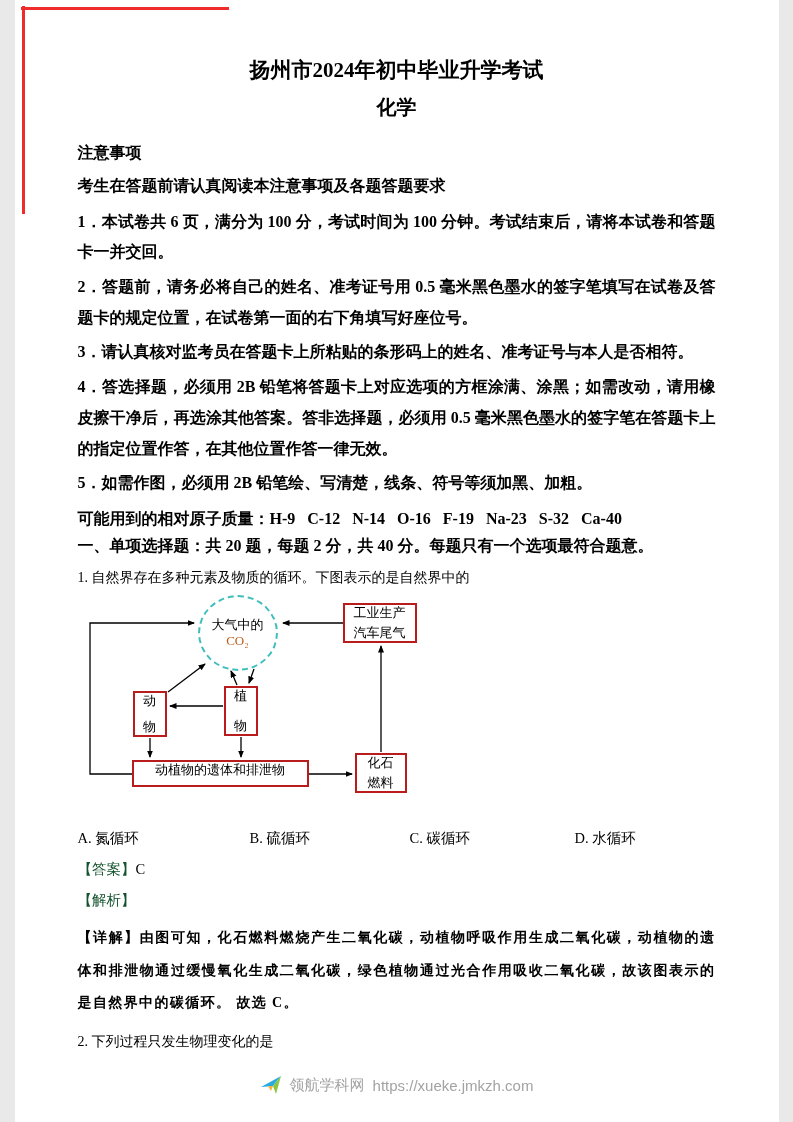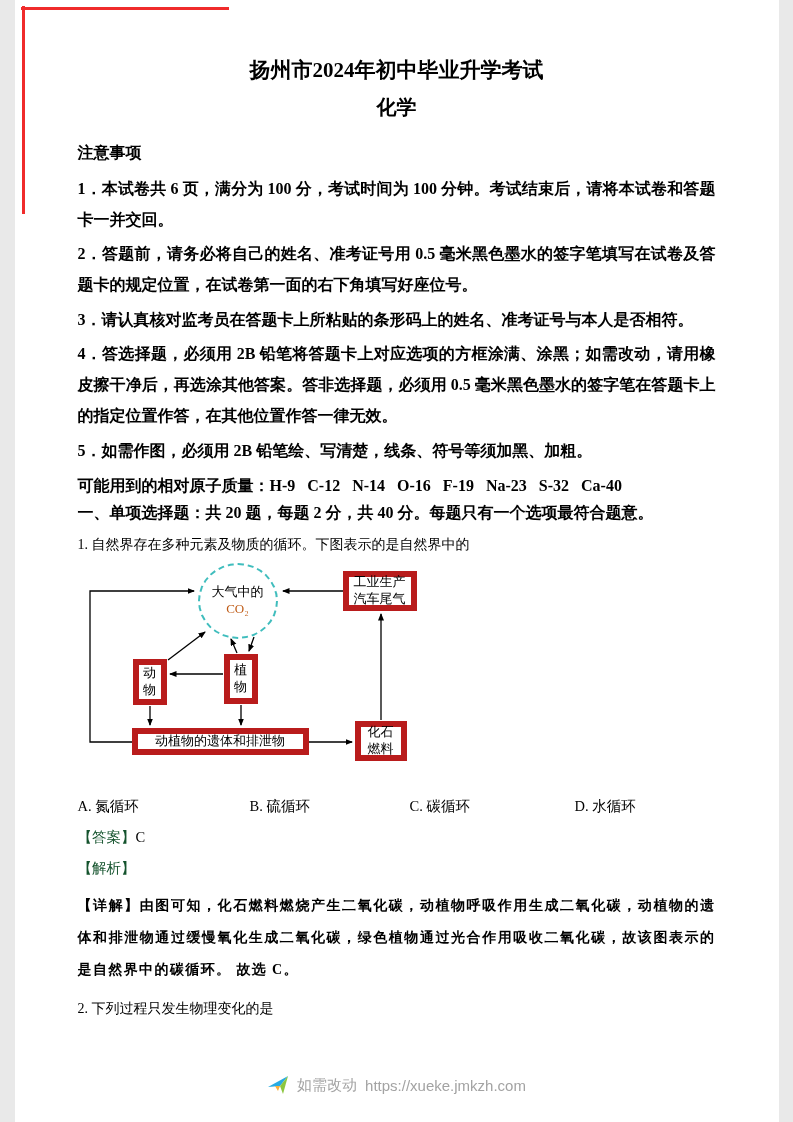--- a/index.html
+++ b/index.html
@@ -23,22 +23,22 @@
   .b16{font-size:16px;font-weight:bold;line-height:1.55;margin:8px 0;}
   .notice-item{font-size:16px;font-weight:bold;line-height:1.92;margin:4px 0;text-align:justify;}
   .atomic{font-size:16px;font-weight:bold;margin:10px 0 6px;white-space:pre-wrap;}
   .section-head{font-size:16px;font-weight:bold;margin:6px 0 4px;}
   .qtext{font-size:14px;line-height:1.6;margin:10px 0 4px;}
 
   
   .diagram{position:relative;width:362px;height:214px;margin:4px 0 6px 0;}
   .diagram svg{position:absolute;left:0;top:0;}
   .dbox{
-    position:absolute;border:6px solid #b91c1c;background:#fff;
-    display:flex;flex-direction:column;align-items:center;justify-content:center;
+    position:absolute;border:2px solid #b91c1c;background:#fff;
+    display:flex;flex-direction:column;align-items:center;justify-content:space-between;
     font-size:13px;line-height:1.3;text-align:center;box-sizing:border-box;
   }
   .dcircle{
     position:absolute;left:120px;top:2px;width:80px;height:76px;
     border:2px dashed #3fbdbd;border-radius:50%;background:#fff;
     display:flex;flex-direction:column;align-items:center;justify-content:center;
     font-size:13px;line-height:1.25;box-sizing:border-box;
   }
   .co2{color:#bf5b16;}
   .box-industry{left:265px;top:10px;width:74px;height:40px;}
@@ -75,20 +75,21 @@
   <div class="red-top"></div>
   <div class="red-left"></div>
   <div class="red-right"></div>
 
   <div class="content">
 
     <div class="title">扬州市2024年初中毕业升学考试</div>
     <div class="subject">化学</div>
 
     <p class="b16">注意事项</p>
+    <p class="b16">考生在答题前请认真阅读本注意事项及各题答题要求</p>
 
     <p class="notice-item">1．本试卷共 6 页，满分为 100 分，考试时间为 100 分钟。考试结束后，请将本试卷和答题卡一并交回。</p>
     <p class="notice-item">2．答题前，请务必将自己的姓名、准考证号用 0.5 毫米黑色墨水的签字笔填写在试卷及答题卡的规定位置，在试卷第一面的右下角填写好座位号。</p>
     <p class="notice-item">3．请认真核对监考员在答题卡上所粘贴的条形码上的姓名、准考证号与本人是否相符。</p>
     <p class="notice-item">4．答选择题，必须用 2B 铅笔将答题卡上对应选项的方框涂满、涂黑；如需改动，请用橡皮擦干净后，再选涂其他答案。答非选择题，必须用 0.5 毫米黑色墨水的签字笔在答题卡上的指定位置作答，在其他位置作答一律无效。</p>
     <p class="notice-item">5．如需作图，必须用 2B 铅笔绘、写清楚，线条、符号等须加黑、加粗。</p>
 
     <p class="atomic">可能用到的相对原子质量：H-9   C-12   N-14   O-16   F-19   Na-23   S-32   Ca-40</p>
     <p class="section-head">一、单项选择题：共 20 题，每题 2 分，共 40 分。每题只有一个选项最符合题意。</p>
 
@@ -166,17 +167,17 @@
     <p class="q2">2. 下列过程只发生物理变化的是</p>
 
   </div>
 
   <div class="footer">
     <svg width="22" height="22" viewBox="0 0 22 22">
       <polygon points="1,13 21,2 13,12" fill="#29abe2"></polygon>
       <polygon points="21,2 13,12 16,20" fill="#8cc63f"></polygon>
       <polygon points="8,12 13,12 11,17" fill="#fbb03b"></polygon>
     </svg>
-    <span>如需改动</span>
+    <span>领航学科网</span>
     <span>https://xueke.jmkzh.com</span>
   </div>
 
 </div>
 
 </body></html>

